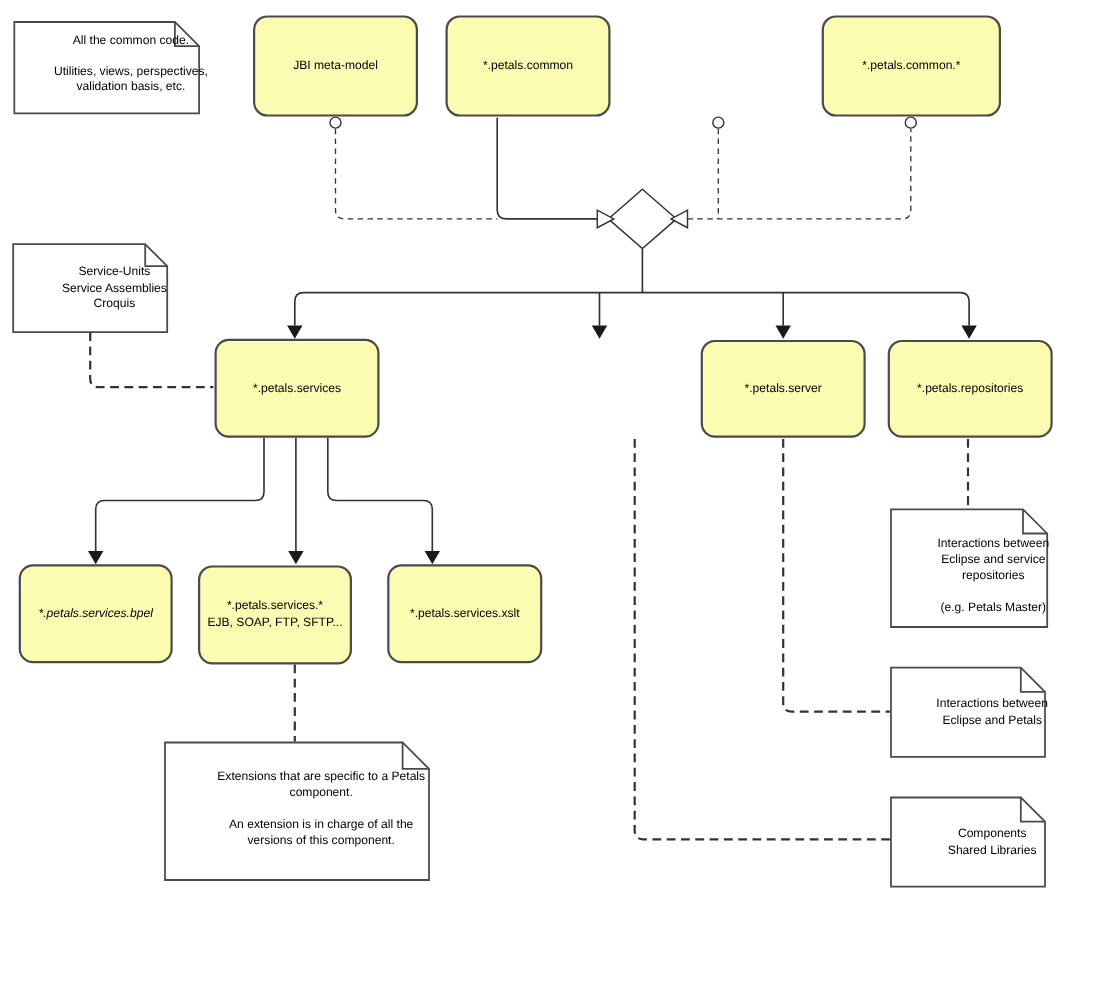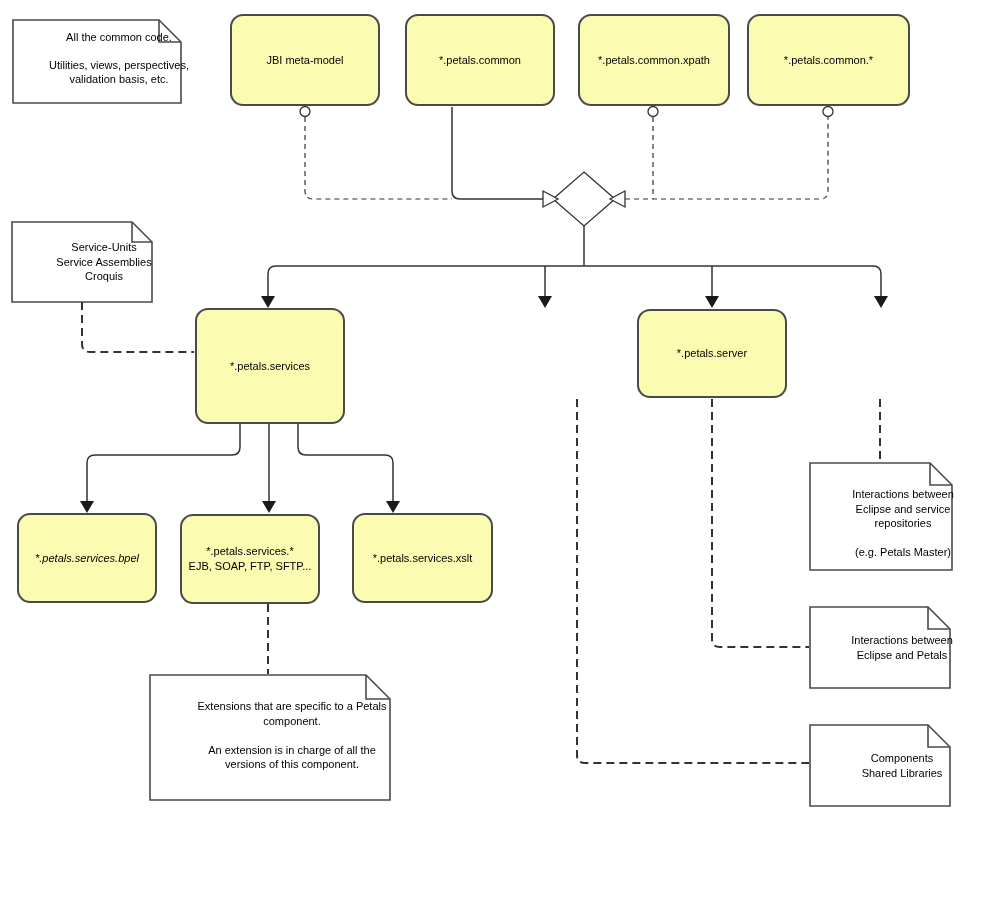--- a/index.html
+++ b/index.html
@@ -84,32 +84,32 @@
       <polygon points="386,501 400,501 393,513"></polygon>
     </g>
   </svg>
 
   <div class="pkg" style="left:230px;top:14px;width:150px;height:92px;">
     <div>JBI meta-model</div>
   </div>
   <div class="pkg" style="left:405px;top:14px;width:150px;height:92px;">
     <div>*.petals.common</div>
   </div>
-  <div class="pkg" style="left:578px;top:14px;width:152px;height:92px;">
-    <div>*.petals.common.xpath</div>
-  </div>
   <div class="pkg" style="left:747px;top:14px;width:163px;height:92px;">
     <div>*.petals.common.*</div>
   </div>
 
-  <div class="pkg" style="left:195px;top:308px;width:150px;height:116px;">
+  <div class="pkg" style="left:195px;top:308px;width:150px;height:90px;">
     <div>*.petals.services</div>
   </div>
   <div class="pkg" style="left:637px;top:309px;width:150px;height:89px;">
     <div>*.petals.server</div>
+  </div>
+  <div class="pkg" style="left:807px;top:309px;width:150px;height:89px;">
+    <div>*.petals.repositories</div>
   </div>
 
   <div class="pkg" style="left:17px;top:513px;width:140px;height:90px;font-style:italic;">
     <div>*.petals.services.bpel</div>
   </div>
   <div class="pkg" style="left:180px;top:514px;width:140px;height:90px;">
     <div>*.petals.services.*</div>
     <div>EJB, SOAP, FTP, SFTP...</div>
   </div>
   <div class="pkg" style="left:352px;top:513px;width:141px;height:90px;">

